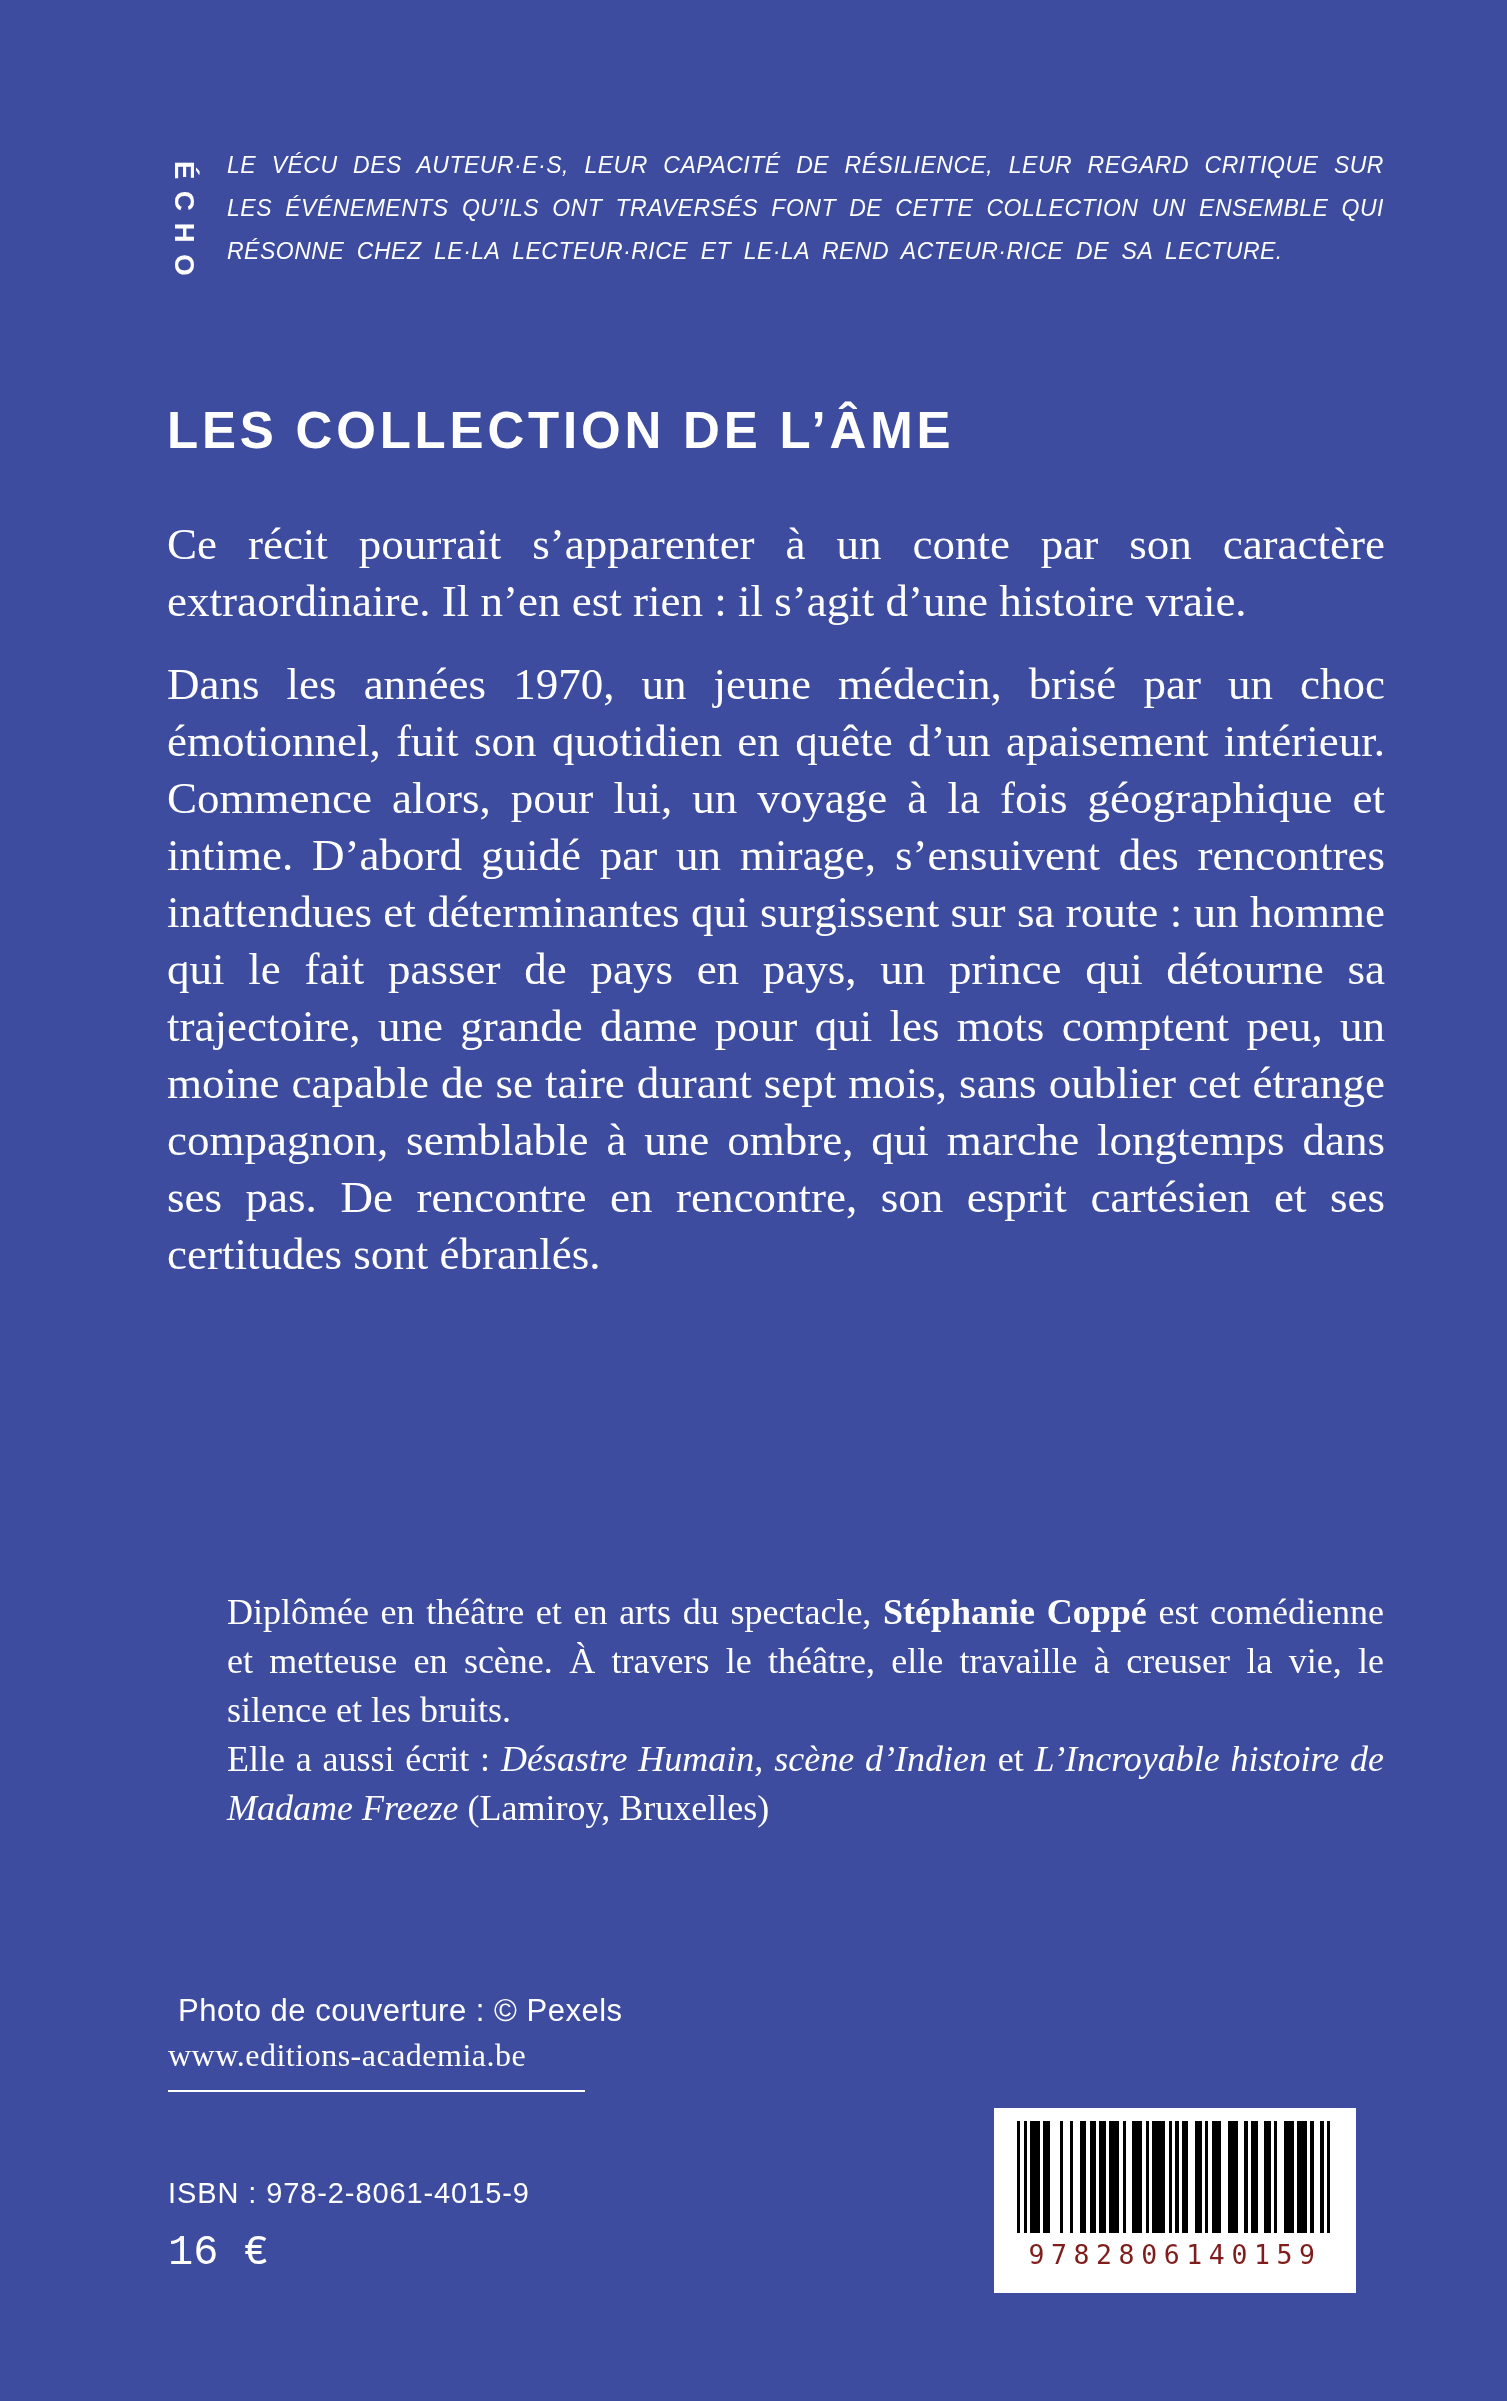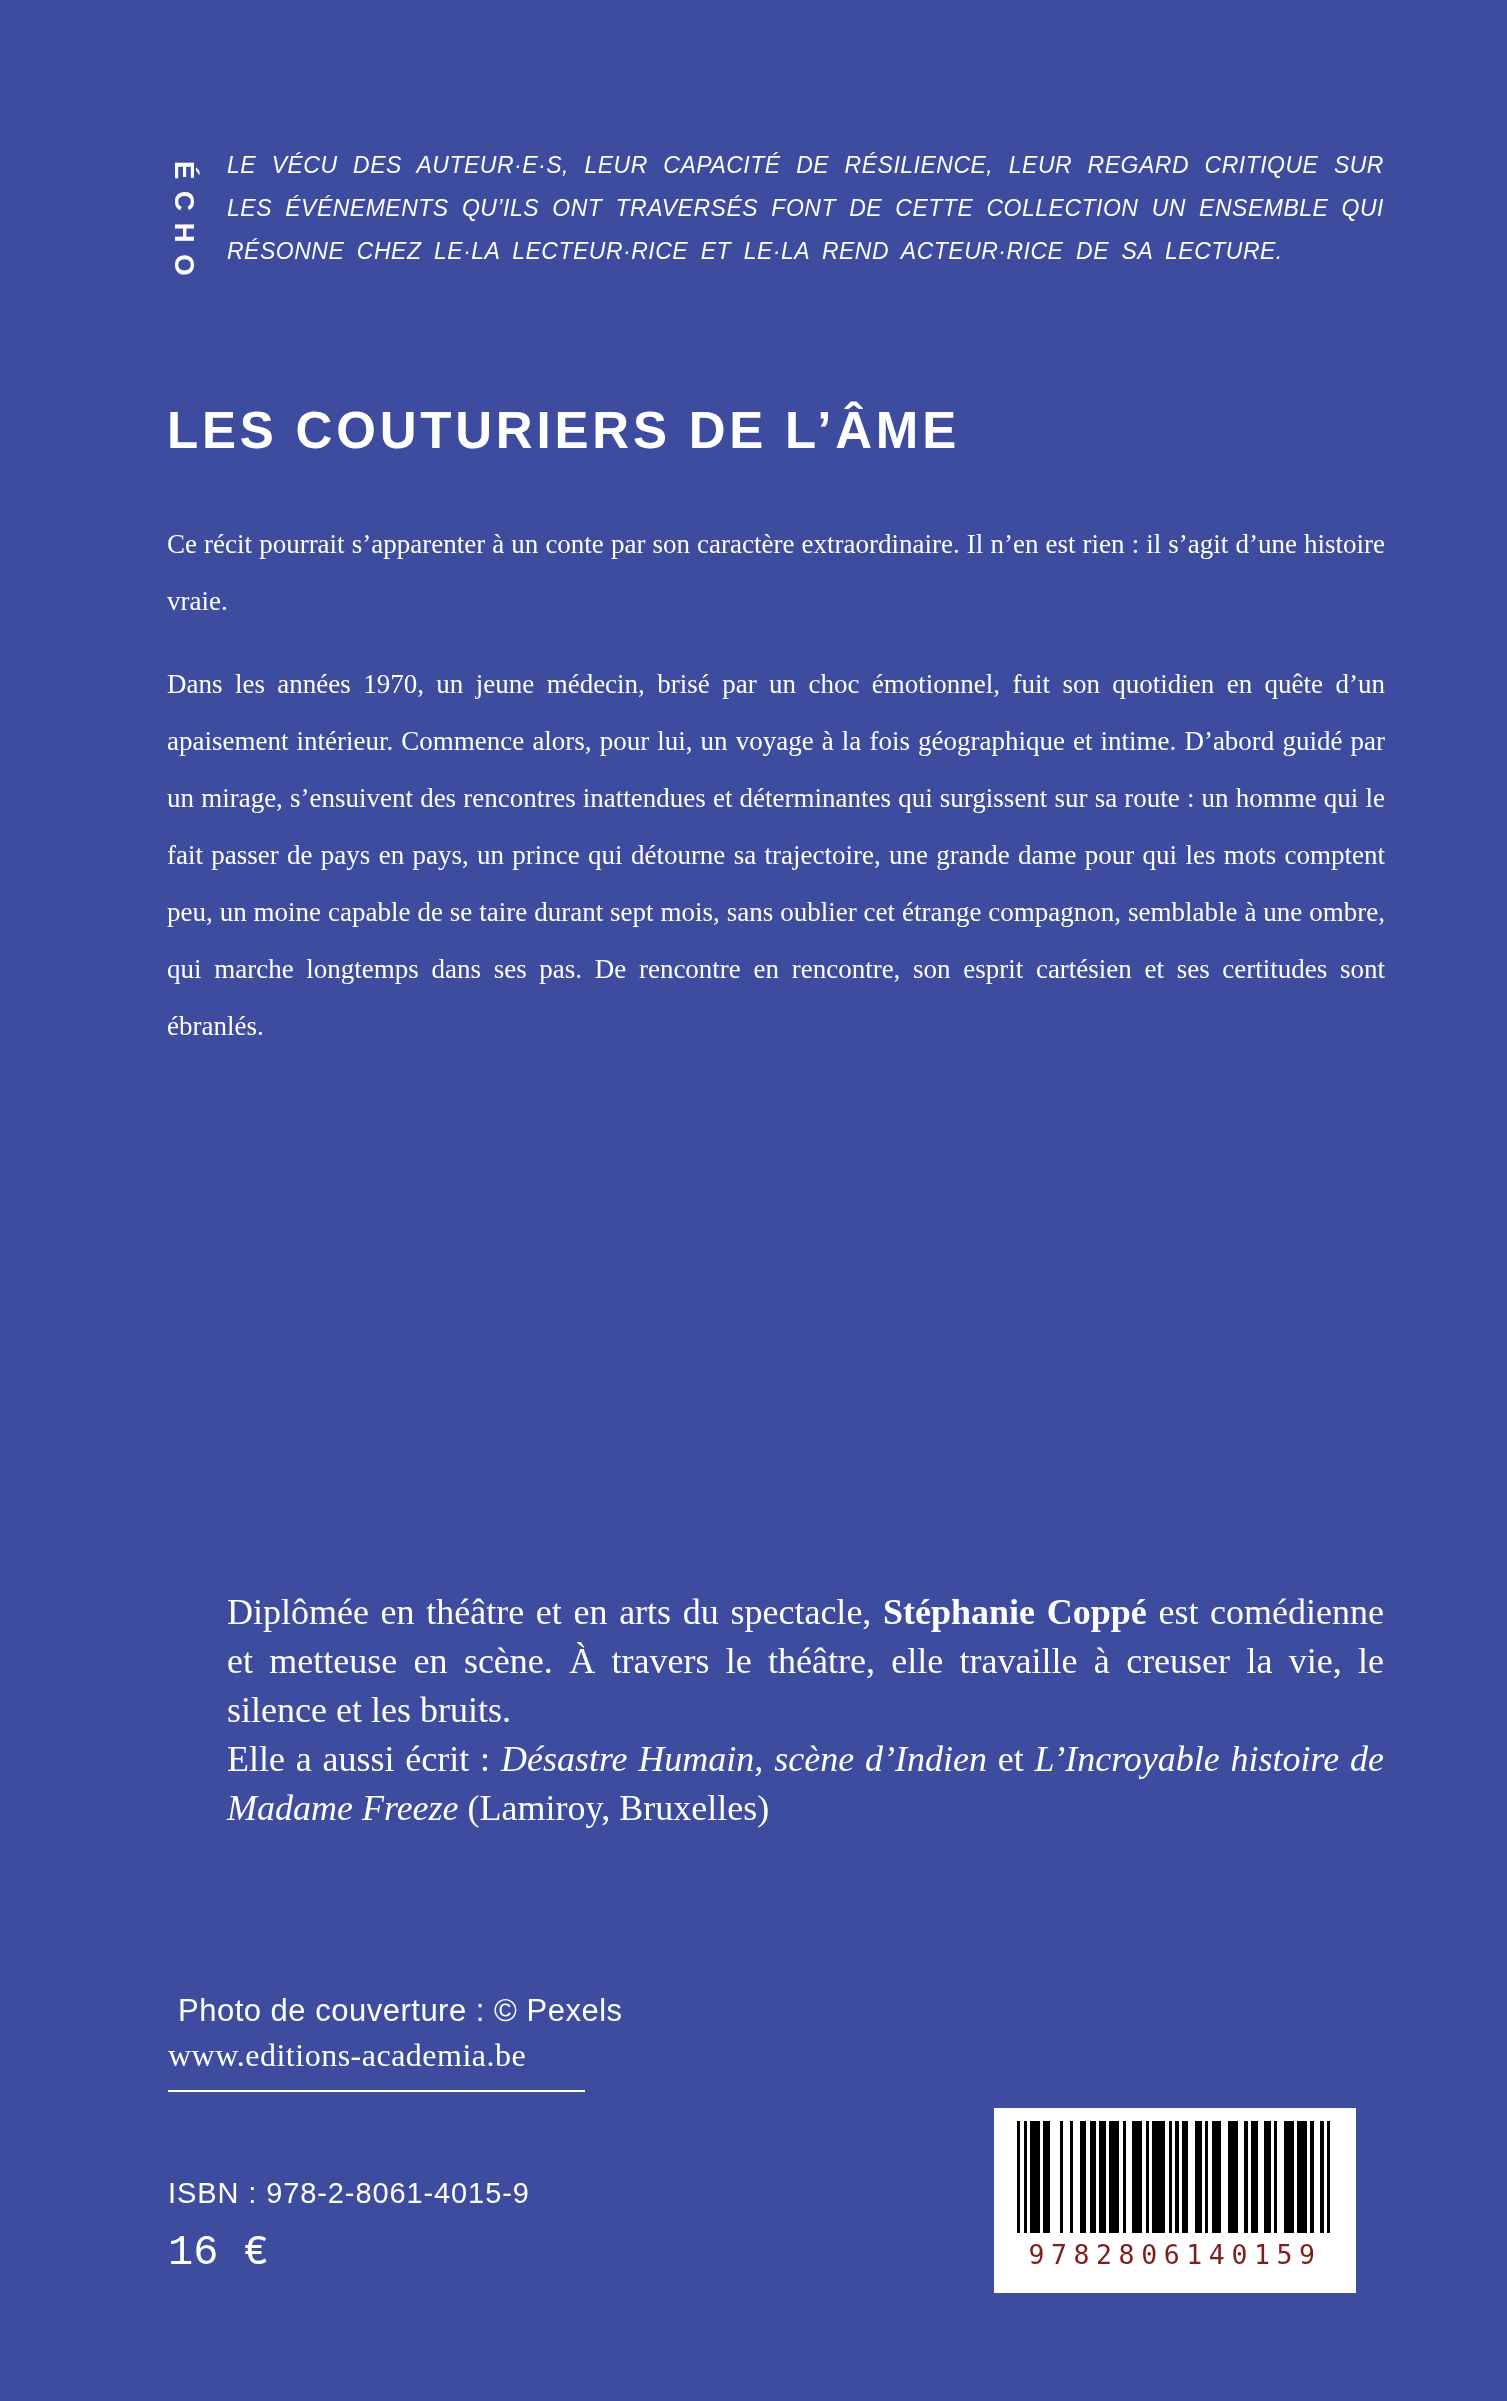--- a/index.html
+++ b/index.html
@@ -57,21 +57,21 @@
     letter-spacing: 3.8px;
     white-space: nowrap;
   }
 
   
   .synopsis {
     position: absolute;
     left: 167px;
     top: 516px;
     width: 1218px;
-    font-size: 27px;
+    font-size: 45px;
     line-height: 57px;
     text-align: justify;
   }
   .synopsis p { margin: 0 0 25.6px 0; }
 
   
   .bio {
     position: absolute;
     left: 227px;
     top: 1588px;
@@ -151,21 +151,21 @@
 </style>
 </head>
 <body>
 
 <div class="cover" style="background: rgb(61, 76, 158); color: rgb(255, 255, 255);">
 
   <div class="echo">ÉCHO</div>
 
   <div class="tagline">LE VÉCU DES AUTEUR·E·S, LEUR CAPACITÉ DE RÉSILIENCE, LEUR REGARD CRITIQUE SUR LES ÉVÉNEMENTS QU’ILS ONT TRAVERSÉS FONT DE CETTE COLLECTION UN ENSEMBLE QUI RÉSONNE CHEZ LE·LA LECTEUR·RICE ET LE·LA REND ACTEUR·RICE DE SA LECTURE.</div>
 
-  <div class="title">LES COUTURIERS DE L’ÂME</div>
+  <div class="title">LES COLLECTION DE L’ÂME</div>
 
   <div class="synopsis">
     <p>Ce récit pourrait s’apparenter à un conte par son caractère extraordinaire. Il n’en est rien : il s’agit d’une histoire vraie.</p>
     <p>Dans les années 1970, un jeune médecin, brisé par un choc émotionnel, fuit son quotidien en quête d’un apaisement intérieur. Commence alors, pour lui, un voyage à la fois géographique et intime. D’abord guidé par un mirage, s’ensuivent des rencontres inattendues et déterminantes qui surgissent sur sa route : un homme qui le fait passer de pays en pays, un prince qui détourne sa trajectoire, une grande dame pour qui les mots comptent peu, un moine capable de se taire durant sept mois, sans oublier cet étrange compagnon, semblable à une ombre, qui marche longtemps dans ses pas. De rencontre en rencontre, son esprit cartésien et ses certitudes sont ébranlés.</p>
   </div>
 
   <div class="bio">
     <p><span>Diplômée en théâtre et en arts du spectacle, </span><strong>Stéphanie Coppé</strong><span> est comédienne et metteuse en scène. À travers le théâtre, elle travaille à creuser la vie, le silence et les bruits.</span></p>
     <p><span>Elle a aussi écrit : </span><em>Désastre Humain, scène d’Indien</em><span> et </span><em>L’Incroyable histoire de Madame Freeze</em><span> (Lamiroy, Bruxelles)</span></p>
   </div>

